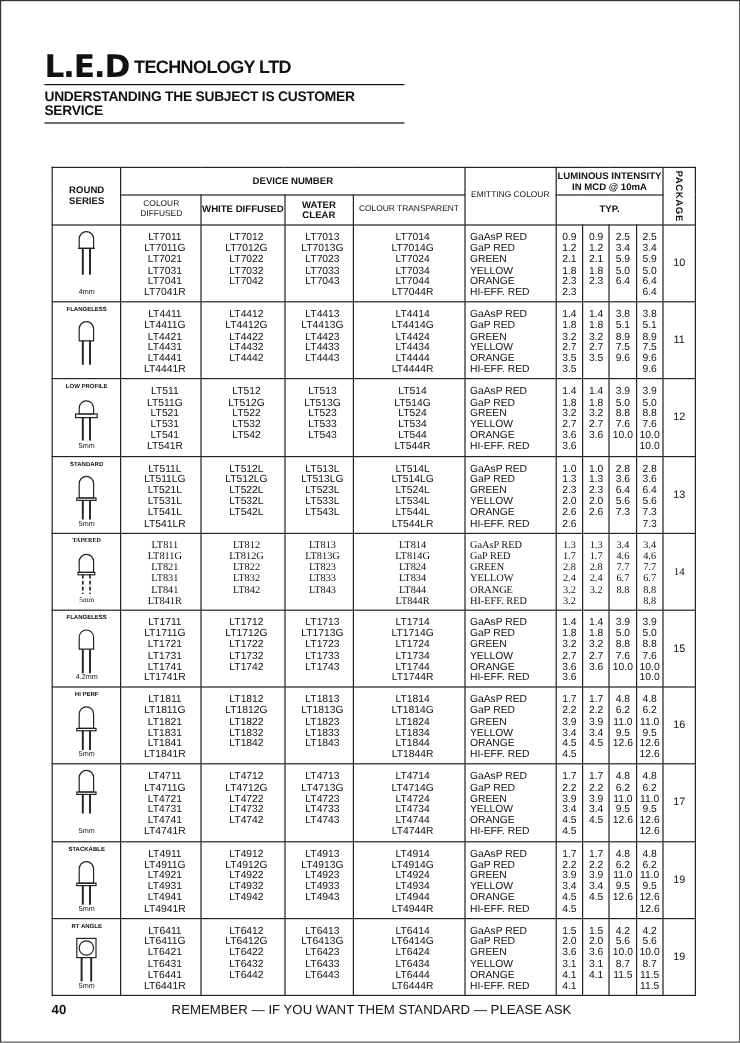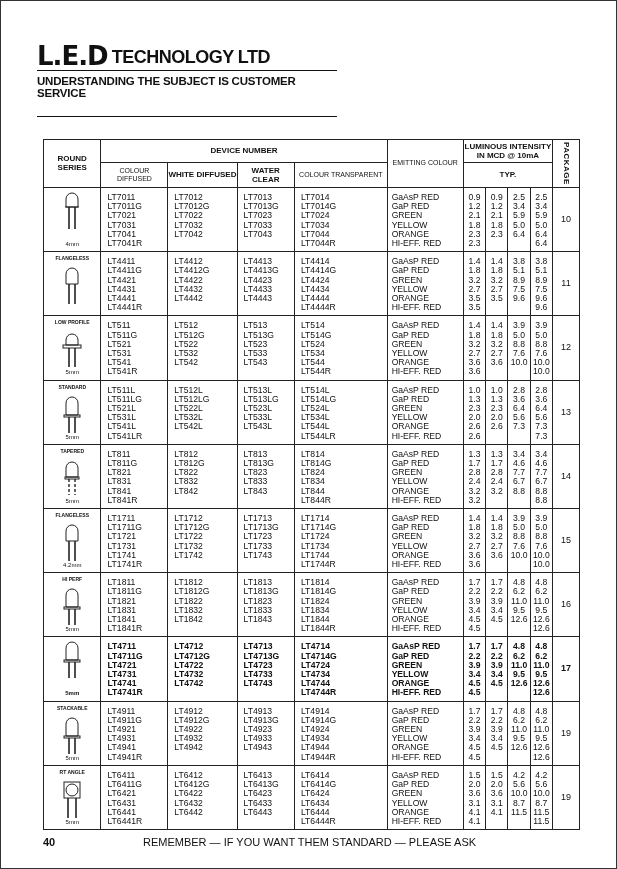--- a/index.html
+++ b/index.html
@@ -1,32 +1,32 @@
 <!DOCTYPE html>
 <html><head>
 <meta charset="utf-8">
 <style>
   html,body{margin:0;padding:0;background:#fff;}
   body{width:617px;height:869px;position:relative;overflow:hidden;font-family:"Liberation Sans",sans-serif;color:#111;}
   .frame{position:absolute;left:0;top:0;width:615px;height:867px;border:1px solid #333;}
   .logo{position:absolute;left:37px;top:38px;width:300px;}
   .logo-row{display:flex;align-items:flex-end;gap:2px;height:30px;border-bottom:1px solid #111;padding-bottom:2px;}
   .logo-mark{font-family:"DejaVu Sans",sans-serif;font-weight:bold;font-size:26px;letter-spacing:-1px;line-height:24px;}
-  .logo-name{font-weight:bold;font-size:18px;letter-spacing:-0.5px;line-height:22px;margin-left:2px;}
-  .tagline{font-weight:bold;font-size:11.5px;letter-spacing:-0.2px;margin-top:4px;padding-bottom:17px;border-bottom:1px solid #111;}
+  .logo-name{font-weight:bold;font-size:15px;letter-spacing:-0.5px;line-height:22px;margin-left:2px;}
+  .tagline{font-weight:bold;font-size:11.5px;letter-spacing:-0.2px;margin-top:4px;padding-bottom:3px;border-bottom:1px solid #111;}
   table.main{position:absolute;left:43px;top:139px;width:537px;border-collapse:collapse;font-size:8.6px;line-height:9.2px;}
   table.main td, table.main th{border:1px solid #222;padding:0;vertical-align:top;}
   th{font-weight:bold;font-size:8px;text-align:center;vertical-align:middle !important;}
   th.small{font-weight:normal;font-size:7px;line-height:8px;}
   .pkg-h{writing-mode:vertical-rl;font-size:8px;letter-spacing:0.5px;padding:2px 0 !important;}
   td.series{width:48px;text-align:center;position:relative;}
   td.series .lbl{font-size:5px;font-weight:bold;display:block;margin-top:2px;}
   td.series .size{font-size:6px;display:block;position:absolute;bottom:2px;width:100%;}
   td.series svg{display:block;margin:3px auto 0;}
-  td.parts{padding:5px 0 3px 6px !important;}
+  td.parts{padding:5px 0 3px 6px !important;text-align:center;}
   td.parts div, td.emit div{white-space:nowrap;}
   td.emit{padding:5px 0 3px 4px !important;}
   td.num{text-align:center;padding:5px 0 3px !important;}
   td.pkg{text-align:center;vertical-align:middle !important;font-size:9px;}
   .footer{position:absolute;left:43px;top:836px;width:540px;font-size:11px;}
   .footer .page{position:absolute;left:0;font-weight:bold;}
   .footer .msg{position:absolute;left:100px;}
 </style>
 </head>
 <body>
@@ -375,21 +375,21 @@
         <td class="num" style="width: 18px;">
           <div>2.8</div>
           <div>3.6</div>
           <div>6.4</div>
           <div>5.6</div>
           <div>7.3</div>
           <div>7.3</div>
         </td>
         <td class="pkg">13</td>
       </tr>
-      <tr style="height: 63px;">
+      <tr style="height: 63px; font-family: Liberation Serif, serif;">
         <td class="series">
           <span class="lbl">TAPERED</span>
           <svg width="22" height="40" viewBox="0 0 22 40">
             <path d="M5 18 V9 A6 6 0 0 1 17 9 V18 Z" fill="none" stroke="#222"></path>
             <rect x="4" y="18" width="14" height="2" fill="none" stroke="#222"></rect>
             <line x1="8" y1="20" x2="8" y2="36" stroke="#222" stroke-width="1.4" stroke-dasharray="3 2"></line>
             <line x1="14" y1="20" x2="14" y2="36" stroke="#222" stroke-width="1.4" stroke-dasharray="3 2"></line>
           </svg>
           <span class="size">5mm</span>
         </td>
@@ -617,21 +617,21 @@
         <td class="num" style="width: 18px;">
           <div>4.8</div>
           <div>6.2</div>
           <div>11.0</div>
           <div>9.5</div>
           <div>12.6</div>
           <div>12.6</div>
         </td>
         <td class="pkg">16</td>
       </tr>
-      <tr style="height: 63px; font-weight: bold;">
+      <tr style="height: 63px;">
         <td class="series">
           <span class="lbl"></span>
           <svg width="22" height="40" viewBox="0 0 22 40">
             <path d="M5 20 V8 A6 6 0 0 1 17 8 V20 Z" fill="none" stroke="#222"></path>
             <rect x="3" y="20" width="16" height="2" fill="none" stroke="#222"></rect>
             <line x1="8" y1="22" x2="8" y2="38" stroke="#222" stroke-width="1.6"></line>
             <line x1="14" y1="22" x2="14" y2="38" stroke="#222" stroke-width="1.6"></line>
           </svg>
           <span class="size">5mm</span>
         </td>

